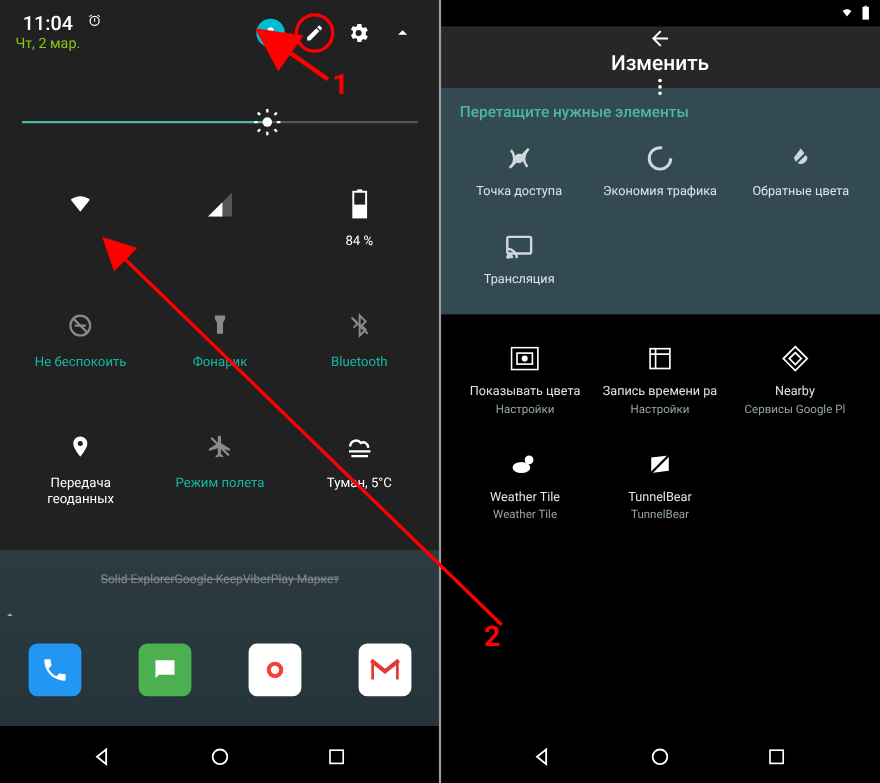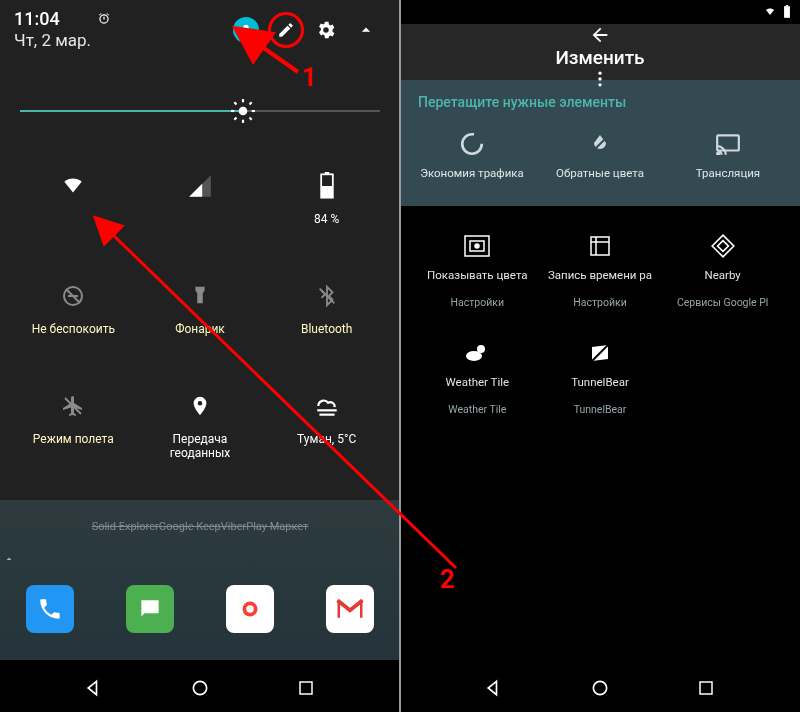--- a/index.html
+++ b/index.html
@@ -37,22 +37,22 @@
     height: 500px;
     background: #212121;
     color: #fff;
   }
   .qs-header {
     display: flex;
     align-items: center;
     padding: 8px 14px 4px 14px;
     height: 56px;
   }
-  .qs-time { font-size: 18px; font-weight: 500; line-height: 1; }
-  .qs-date { font-size: 17px; color: #e5e5e5; margin-top: 2px; }
+  .qs-time { font-size: 18px; font-weight: 500; line-height: 1; text-align: center; }
+  .qs-date { font-size: 13px; color: #84cc16; margin-top: 2px; }
   .alarm-icon { margin-left: 6px; font-size: 14px; color: #fff; align-self: flex-start; margin-top: 4px;}
   .qs-header-spacer { flex: 1; }
   .qs-header .hicon {
     width: 36px; height: 36px;
     display: flex; align-items: center; justify-content: center;
     margin: 0 2px;
   }
   .profile-circle {
     width: 26px; height: 26px; border-radius: 50%;
     background: #00bcd4;
@@ -87,21 +87,21 @@
     gap: 0;
     padding: 20px 10px 10px 10px;
   }
   .qs-tile {
     display: flex; flex-direction: column;
     align-items: center;
     justify-content: flex-start;
     height: 110px;
     text-align: center;
     font-size: 12px;
-    color: #fef9c3;
+    color: #14b8a6;
   }
   .qs-tile.active { color: #fff; }
   .qs-tile .ticon {
     width: 40px; height: 40px;
     display:flex;align-items:center;justify-content:center;
     margin-bottom: 6px;
   }
   .qs-tile .tlabel { max-width: 100px; line-height: 1.2; }
 
   
@@ -174,21 +174,21 @@
   .tile-grid-r {
     display:grid; grid-template-columns: repeat(3,1fr);
     row-gap: 28px;
     padding: 8px 8px;
   }
   .rt {
     display:flex;flex-direction:column;align-items:center;text-align:center;
     color:#dfe6e8; font-size: 11.5px;
   }
   .rt .ricon { width:32px;height:32px;display:flex;align-items:center;justify-content:center;margin-bottom:6px;}
-  .rt .rsub { color:#96a5aa; font-size:10.5px; margin-top:14px;text-align:center;}
+  .rt .rsub { color:#96a5aa; font-size:10.5px; margin-top:3px;text-align:center;}
   .bottom-section {
     background:#000;
     padding: 16px 8px 20px 8px;
   }
   .bottom-section .tile-grid-r .rt { color:#e4e4e4; }
 
   
   .anno1 {
     position:absolute;
     color:#ff0000;
@@ -320,36 +320,36 @@
       </div>
       <div class="qs-tile">
         <div class="ticon">
           <svg width="22" height="26" viewBox="0 0 24 24" fill="#8a8a8a">
               <path d="M12 2v20l6-6-4-4 4-4-6-6zm-6 4l4 4-4 4" stroke="#8a8a8a" stroke-width="2" fill="none"></path>
               <line x1="4" y1="4" x2="20" y2="20" stroke="#8a8a8a" stroke-width="2"></line>
             </svg>
         </div>
         <div class="tlabel">Bluetooth</div>
       </div>
+      <div class="qs-tile active">
+        <div class="ticon">
+          <svg width="22" height="26" viewBox="0 0 24 24" fill="#fff">
+              <path d="M12 2a7 7 0 00-7 7c0 5 7 13 7 13s7-8 7-13a7 7 0 00-7-7zm0 9.5A2.5 2.5 0 1114.5 9 2.5 2.5 0 0112 11.5z"></path>
+            </svg>
+        </div>
+        <div class="tlabel">Передача геоданных</div>
+      </div>
       <div class="qs-tile">
         <div class="ticon">
           <svg width="24" height="24" viewBox="0 0 24 24" fill="#8a8a8a">
               <path d="M21 16v-2l-8-5V3.5a1.5 1.5 0 00-3 0V9l-8 5v2l8-2.5V19l-2 1.5V22l3.5-1 3.5 1v-1.5L13 19v-5.5l8 2.5z"></path>
               <line x1="4" y1="4" x2="20" y2="20" stroke="#8a8a8a" stroke-width="2"></line>
             </svg>
         </div>
         <div class="tlabel">Режим полета</div>
-      </div>
-      <div class="qs-tile active">
-        <div class="ticon">
-          <svg width="22" height="26" viewBox="0 0 24 24" fill="#fff">
-              <path d="M12 2a7 7 0 00-7 7c0 5 7 13 7 13s7-8 7-13a7 7 0 00-7-7zm0 9.5A2.5 2.5 0 1114.5 9 2.5 2.5 0 0112 11.5z"></path>
-            </svg>
-        </div>
-        <div class="tlabel">Передача геоданных</div>
       </div>
       <div class="qs-tile active">
         <div class="ticon">
           <svg width="26" height="22" viewBox="0 0 24 20" fill="none" stroke="#fff" stroke-width="2">
               <path d="M4 10a5 5 0 019-3 4 4 0 016 4"></path>
               <line x1="3" y1="14" x2="21" y2="14"></line>
               <line x1="5" y1="18" x2="19" y2="18"></line>
             </svg>
         </div>
         <div class="tlabel">Туман, 5°C</div>
@@ -442,20 +442,30 @@
         </svg>
     </div>
   </div>
 
 
   <div class="drag-section">
     <div class="drag-title">Перетащите нужные элементы</div>
     <div class="tile-grid-r">
       <div class="rt">
         <div class="ricon">
+          <svg width="26" height="26" viewBox="0 0 24 24" fill="none" stroke="#cfd8dc" stroke-width="2">
+              <circle cx="12" cy="12" r="3" fill="#cfd8dc"></circle>
+              <path d="M5 5a10 10 0 010 14M19 5a10 10 0 000 14"></path>
+              <line x1="4" y1="20" x2="20" y2="4"></line>
+            </svg>
+        </div>
+        <span>Точка доступа</span>
+      </div>
+      <div class="rt">
+        <div class="ricon">
           <svg width="26" height="26" viewBox="0 0 24 24" fill="none" stroke="#cfd8dc" stroke-width="2.5">
               <circle cx="12" cy="12" r="9" stroke-dasharray="44 12"></circle>
             </svg>
         </div>
         <span>Экономия трафика</span>
       </div>
       <div class="rt">
         <div class="ricon">
           <svg width="24" height="24" viewBox="0 0 24 24" fill="#cfd8dc">
               <path d="M12 3l6 8a6 6 0 11-12 0l6-8z"></path>

